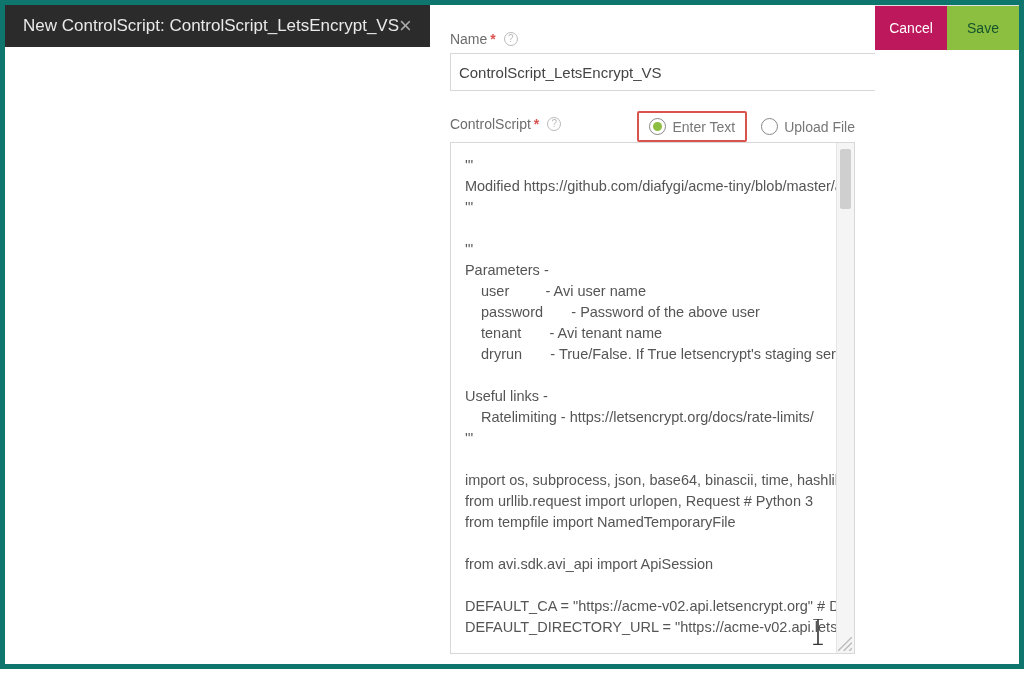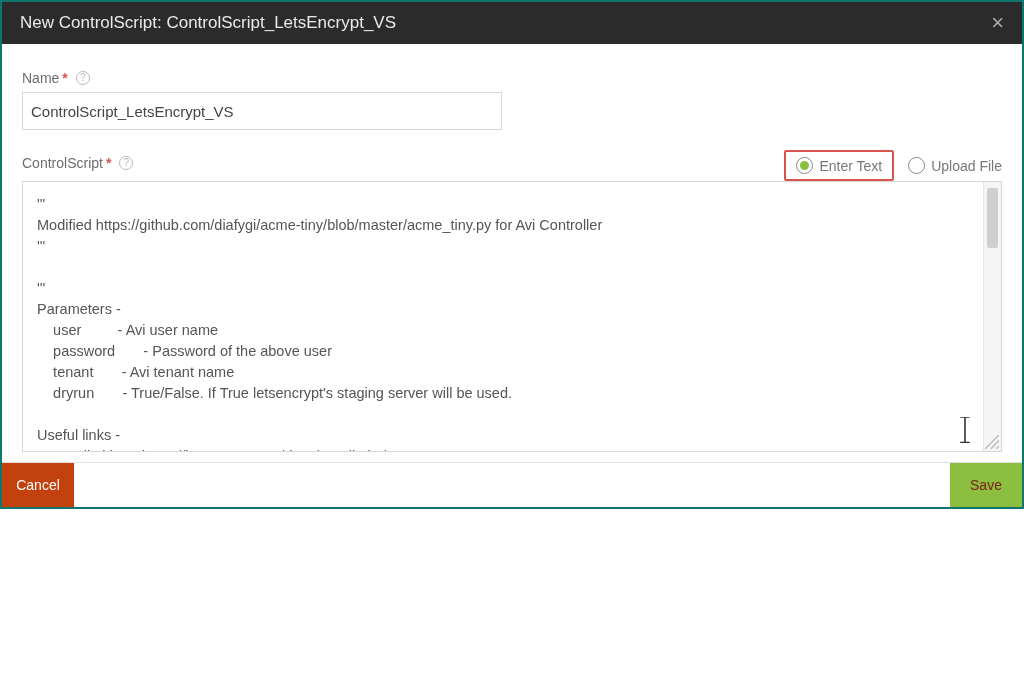--- a/index.html
+++ b/index.html
@@ -1,18 +1,18 @@
 <!DOCTYPE html>
 <html><head>
 <meta charset="utf-8">
 <style>
   * { box-sizing: border-box; margin: 0; padding: 0; }
   html, body { width: 1024px; height: 697px; font-family: "Helvetica Neue", Arial, sans-serif; font-size: 14px; color: #555; }
 
-  .frame { width: 1024px; height: 509px; border: 2px solid #0f766e; background: #fff; display: flex; flex-direction: column; }
+  .frame { width: 1024px; height: 669px; border: 5px solid #0f766e; background: #fff; display: flex; }
 
   .titlebar { background: #2b2b2b; color: #e9e9e9; height: 42px; display: flex; align-items: center; padding: 0 18px; font-size: 17px; justify-content: space-between; }
   .titlebar .close { color: #aaa; font-size: 22px; cursor: pointer; }
 
   .body { flex: 1; padding: 26px 20px 10px 20px; overflow: hidden; display: flex; flex-direction: column; }
 
   .field-row { margin-bottom: 20px; }
   .label { font-size: 14px; color: #6d6d6d; margin-bottom: 6px; display: flex; align-items: center; gap: 2px; }
   .label .req { color: #d9534f; font-weight: bold; margin-left: 1px; }
   .help { display:inline-block; width:14px; height:14px; border:1px solid #bbb; border-radius:50%; font-size:10px; line-height:12px; text-align:center; color:#bbb; margin-left:6px; }
@@ -28,23 +28,23 @@
   .radio.checked::after { content:""; width:9px; height:9px; border-radius:50%; background:#8cbf3f; display:block; }
 
   .code-wrap { position: relative; border: 1px solid #d8d8d8; flex: 1; display:flex; }
   .code-area { flex:1; border:none; resize:none; padding: 12px 14px; font-family: inherit; font-size: 14.5px; line-height: 1.45; color:#555; white-space: pre; overflow:auto; outline:none; }
   .scrollbar { width:18px; background:#f5f5f5; border-left:1px solid #e5e5e5; position:relative; }
   .thumb { position:absolute; left:3px; right:3px; top:6px; height:60px; background:#cfcfcf; border-radius:2px; }
   .resize-grip { position:absolute; right:2px; bottom:2px; width:14px; height:14px; color:#bbb; }
   .resize-grip svg { width:14px; height:14px; }
 
   .footer { height: 45px; display:flex; align-items:stretch; border-top:1px solid #e0e0e0; }
-  .btn-cancel { width:72px; background:#c2410c; color:#fff; border:none; font-size:14px; cursor:pointer; }
+  .btn-cancel { width:72px; background:#be185d; color:#fff; border:none; font-size:14px; cursor:pointer; }
   .footer-spacer { flex:1; background:#fff; }
-  .btn-save { width:72px; background:#8cbf3f; color:#7f1d1d; border:none; font-size:14px; cursor:pointer; }
+  .btn-save { width:72px; background:#8cbf3f; color:#14532d; border:none; font-size:14px; cursor:pointer; }
 
   .cursor-caret { position:absolute; right:28px; bottom:14px; width:16px; height:20px; pointer-events:none; }
 </style>
 </head>
 <body>
 
 <div class="frame">
 
   <div class="titlebar">
     <span>New ControlScript: ControlScript_LetsEncrypt_VS</span>

